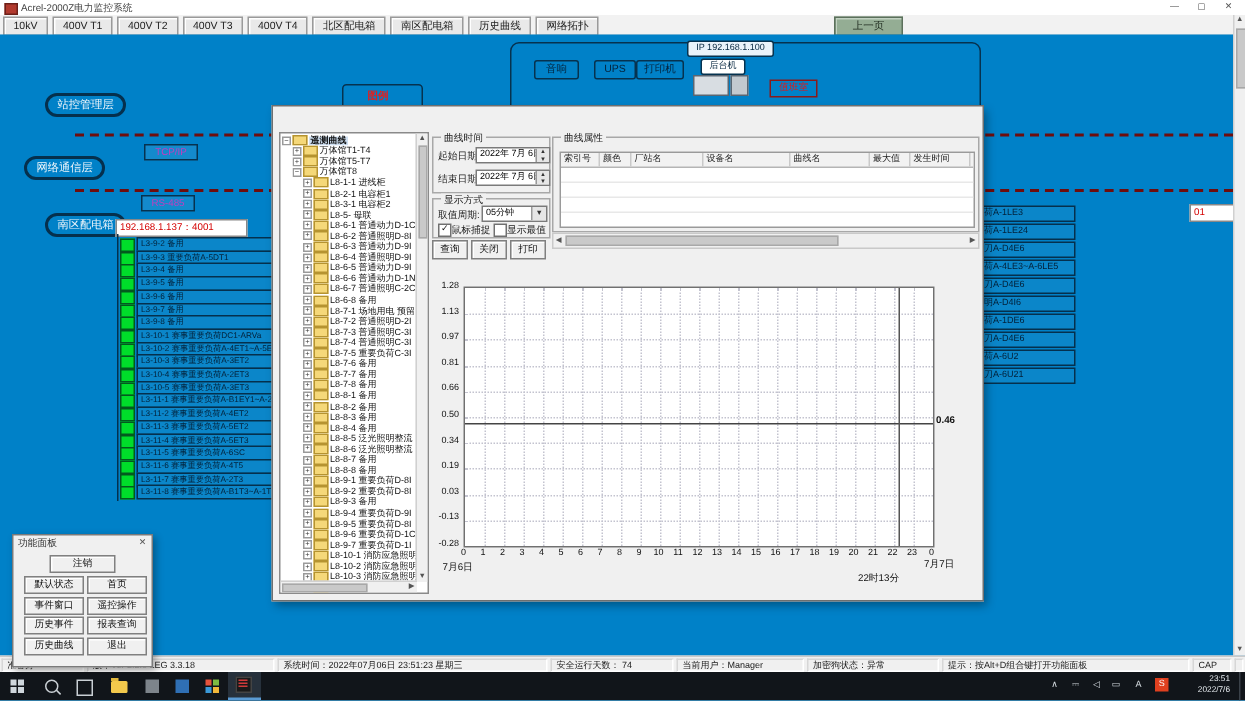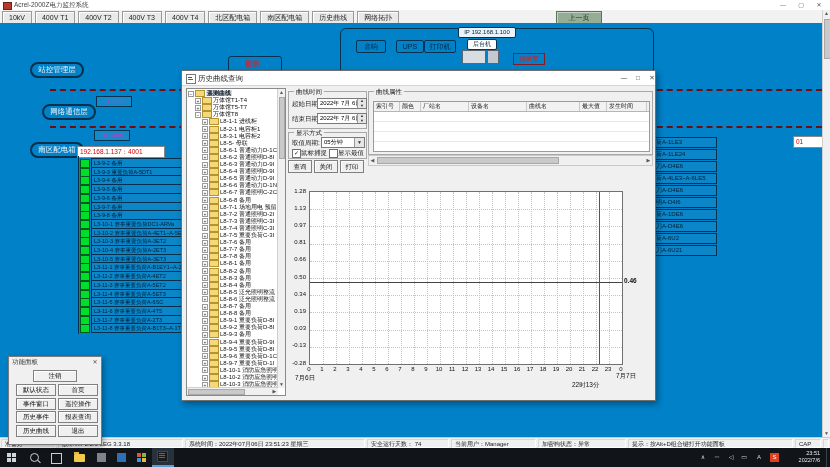--- a/index.html
+++ b/index.html
@@ -160,21 +160,21 @@
     <div class="abs outline-box" style="left:467px;top:16px;width:28px;height:9px;line-height:9px;font-size:6px;background:#ffffff;">后台机</div>
     <div class="abs mon" style="left:462px;top:27px;width:22px;height:12px;"></div>
     <div class="abs mon" style="left:487px;top:27px;width:10px;height:12px;background:#c3c9cf;"></div>
     <div class="abs" style="left:513px;top:30px;width:30px;height:10px;border:1px solid #8a1a1a;color:#e01818;font-size:6.5px;text-align:center;line-height:10px;">值班室</div>
 
     <div class="abs dashline" style="left:50px;top:66px;width:772px;"></div>
     <div class="abs dashline" style="left:50px;top:103px;width:772px;"></div>
 
     <div class="abs layer-pill" style="left:30px;top:39px;width:50px;height:12px;line-height:12px;">站控管理层</div>
     <div class="abs proto" style="left:96px;top:73px;width:34px;height:9px;line-height:9px;">TCP/IP</div>
-    <div class="abs layer-pill" style="left:42px;top:81px;width:50px;height:12px;line-height:12px;">网络通信层</div>
+    <div class="abs layer-pill" style="left:16px;top:81px;width:50px;height:12px;line-height:12px;">网络通信层</div>
     <div class="abs proto" style="left:94px;top:107px;width:34px;height:9px;line-height:9px;">RS-485</div>
     <div class="abs layer-pill" style="left:30px;top:119px;width:50px;height:12px;line-height:12px;">南区配电箱</div>
 
     <div class="abs ipbox" style="left:77px;top:123px;width:84px;height:10px;">192.168.1.137：4001</div>
     <div class="abs" style="left:78px;top:133px;width:1px;height:178px;background:#05304d;"></div>
     <div id="device-list">
         <div class="dev-row-sq" style="left: 80px; top: 136px;"></div>
         <div class="dev-row-bx" style="left: 91px; top: 135px; width: 92px; height: 8px;">L3-9-2 备用</div>
         <div class="dev-row-sq" style="left: 80px; top: 144.7px;"></div>
         <div class="dev-row-bx" style="left: 91px; top: 143.7px; width: 92px; height: 8px;">L3-9-3 重要负荷A-5DT1</div>
@@ -231,30 +231,20 @@
     <div class="abs ipbox" style="left:793px;top:113px;width:29px;height:10px;">01</div>
   </div>
 
   <div class="abs" id="vscroll">
     <div class="sc-arrow" style="top:0;">▲</div>
     <div class="sc-thumb" style="left:1px;top:9px;width:5px;height:38px;"></div>
     <div class="sc-arrow" style="bottom:0;">▼</div>
   </div>
 
   <div class="abs" id="dialog">
-    <div class="abs" id="dlg-titlebar">
-      <div class="abs" id="dlg-icon">
-          <i></i>
-          <b></b>
-        </div>
-      <div class="abs" id="dlg-title">历史曲线查询</div>
-      <div class="abs dlg-winbtn" style="left:436px;">—</div>
-      <div class="abs dlg-winbtn" style="left:450px;">□</div>
-      <div class="abs dlg-winbtn" style="left:464px;">✕</div>
-    </div>
 
     <div class="abs" id="tree">
       <div id="tree-rows">
           <div class="tr-row" style="top: 1px; left: 1px;"><span class="exp">−</span><span class="folder"></span><span class="tr-root-label">遥测曲线</span></div>
           <div class="tr-row" style="top: 8.1px; left: 8px;"><span class="exp">+</span><span class="folder"></span><span>万体馆T1-T4</span></div>
           <div class="tr-row" style="top: 15.2px; left: 8px;"><span class="exp">+</span><span class="folder"></span><span>万体馆T5-T7</span></div>
           <div class="tr-row" style="top: 22.3px; left: 8px;"><span class="exp">−</span><span class="folder"></span><span>万体馆T8</span></div>
           <div class="tr-row" style="top: 29.4px; left: 15px;"><span class="exp">+</span><span class="folder"></span><span>L8-1-1 进线柜</span></div>
           <div class="tr-row" style="top: 36.5px; left: 15px;"><span class="exp">+</span><span class="folder"></span><span>L8-2-1 电容柜1</span></div>
           <div class="tr-row" style="top: 43.6px; left: 15px;"><span class="exp">+</span><span class="folder"></span><span>L8-3-1 电容柜2</span></div>

